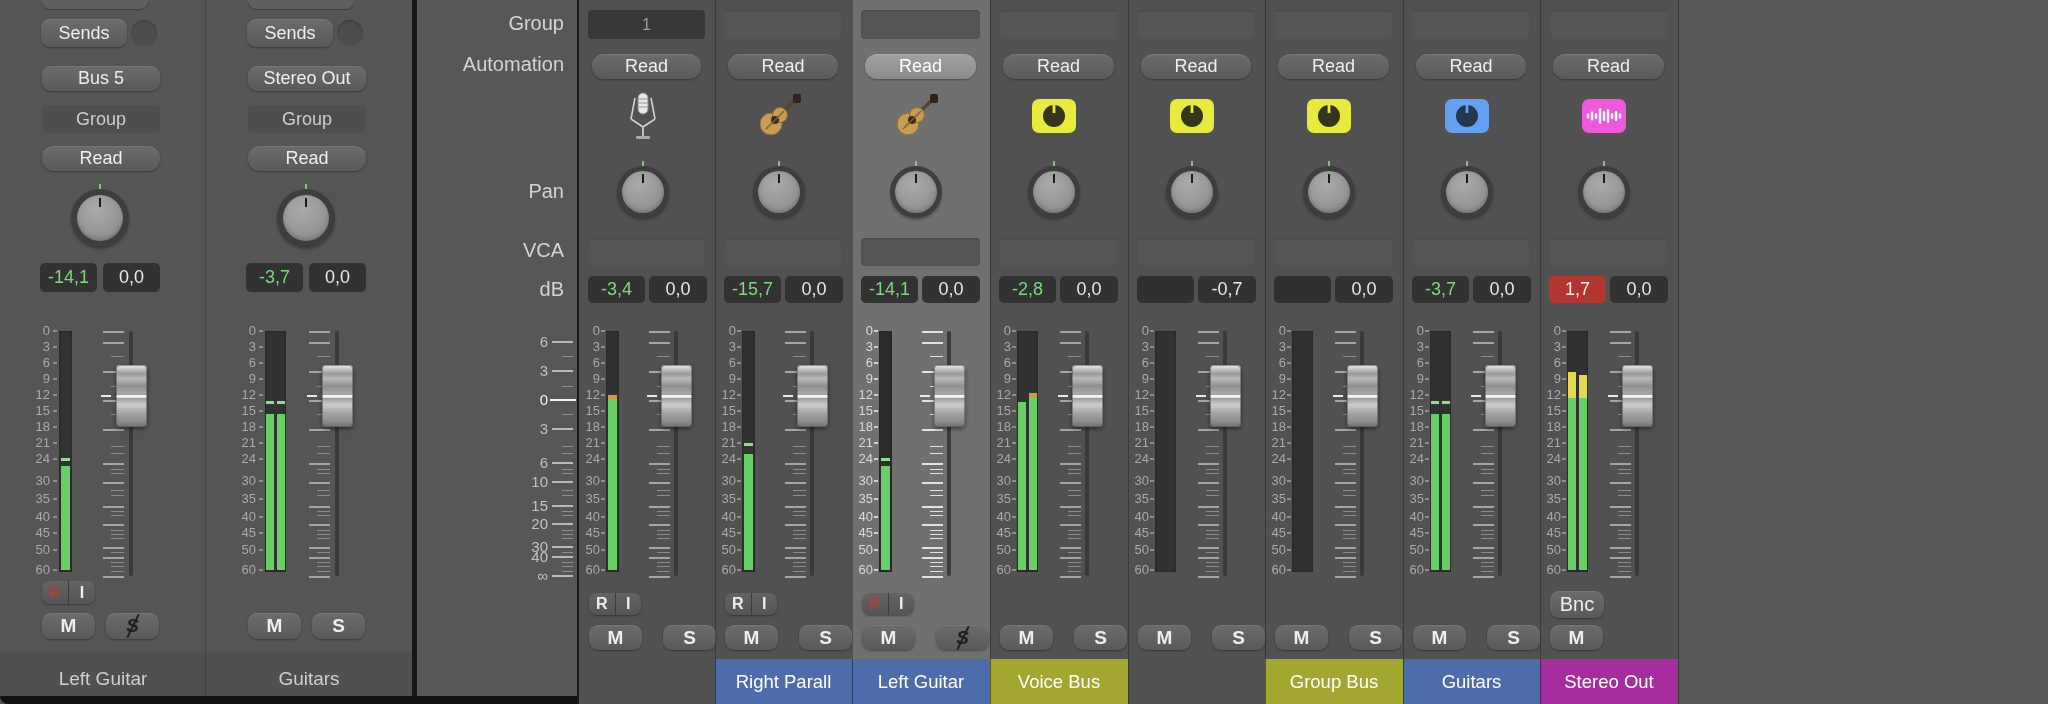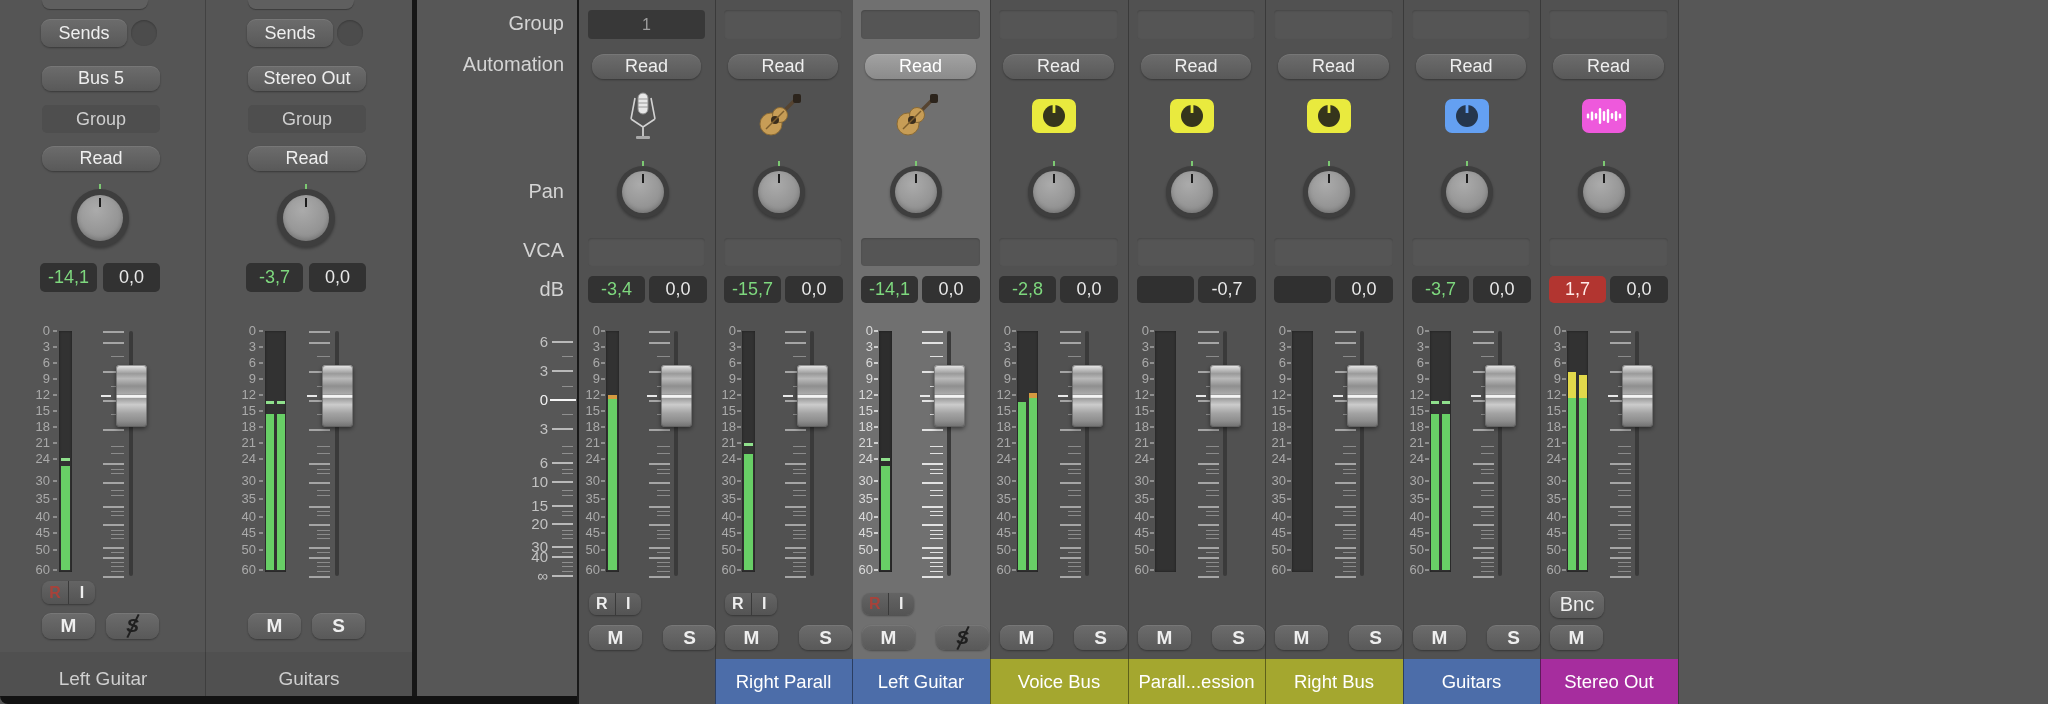--- a/index.html
+++ b/index.html
@@ -781,21 +781,20 @@
         <div class="f-tick minor" style="position: absolute; left: 78px; top: 534px; width: 13px; height: 1px;"></div>
         <div class="f-tick minor" style="position: absolute; left: 78px; top: 538px; width: 13px; height: 1px;"></div>
         <div class="f-tick minor" style="position: absolute; left: 78px; top: 552px; width: 13px; height: 1px;"></div>
         <div class="f-tick minor" style="position: absolute; left: 78px; top: 562px; width: 13px; height: 1px;"></div>
         <div class="f-tick minor" style="position: absolute; left: 78px; top: 566px; width: 13px; height: 1px;"></div>
         <div class="f-tick minor" style="position: absolute; left: 78px; top: 571px; width: 13px; height: 1px;"></div>
         <div class="f-zero" style="position: absolute; left: 68px; top: 395px; width: 10px;"></div>
         <div class="f-handle" style="position: absolute; left: 82px; top: 365px;"></div>
         <div class="btn ms" style="position: absolute; left: 10px; top: 625px; width: 53px; height: 25px;">M</div>
         <div class="btn ms" style="position: absolute; left: 84px; top: 625px; width: 53px; height: 25px;">S</div>
-        <div class="name-band" style="position: absolute; background: rgb(164, 167, 47);">Parall...ession</div>
       </div>
       <div class="strip" style="position: absolute; left: 686px; width: 138px; top: 0px; height: 704px;">
         <div class="slot" style="position: absolute; left: 9px; top: 10px; width: 119px; height: 29px;"></div>
         <div class="btn read" style="position: absolute; left: 13px; top: 54px; width: 111px; height: 25px;">Read</div>
         <div class="icon-wrap" style="position: absolute; left: 40px; top: 92px; width: 48px; height: 48px;">
           <svg width="44" height="34" viewBox="0 0 44 34">
             <rect x="0" y="0" width="44" height="34" rx="7" fill="#e9ea3e"></rect>
             <circle cx="22" cy="17" r="11" fill="#35351c"></circle>
             <rect x="20.6" y="6" width="2.8" height="8" fill="#e9ea3e"></rect>
           </svg>
@@ -870,21 +869,21 @@
         <div class="f-tick minor" style="position: absolute; left: 78px; top: 534px; width: 13px; height: 1px;"></div>
         <div class="f-tick minor" style="position: absolute; left: 78px; top: 538px; width: 13px; height: 1px;"></div>
         <div class="f-tick minor" style="position: absolute; left: 78px; top: 552px; width: 13px; height: 1px;"></div>
         <div class="f-tick minor" style="position: absolute; left: 78px; top: 562px; width: 13px; height: 1px;"></div>
         <div class="f-tick minor" style="position: absolute; left: 78px; top: 566px; width: 13px; height: 1px;"></div>
         <div class="f-tick minor" style="position: absolute; left: 78px; top: 571px; width: 13px; height: 1px;"></div>
         <div class="f-zero" style="position: absolute; left: 68px; top: 395px; width: 10px;"></div>
         <div class="f-handle" style="position: absolute; left: 82px; top: 365px;"></div>
         <div class="btn ms" style="position: absolute; left: 10px; top: 625px; width: 53px; height: 25px;">M</div>
         <div class="btn ms" style="position: absolute; left: 84px; top: 625px; width: 53px; height: 25px;">S</div>
-        <div class="name-band" style="position: absolute; background: rgb(164, 167, 47);">Right Bus</div>
+        <div class="name-band" style="position: absolute; background: rgb(164, 167, 47);">Group Bus</div>
       </div>
       <div class="strip" style="position: absolute; left: 824px; width: 137px; top: 0px; height: 704px;">
         <div class="slot" style="position: absolute; left: 9px; top: 10px; width: 118px; height: 29px;"></div>
         <div class="btn read" style="position: absolute; left: 13px; top: 54px; width: 110px; height: 25px;">Read</div>
         <div class="icon-wrap" style="position: absolute; left: 40px; top: 92px; width: 48px; height: 48px;">
           <svg width="44" height="34" viewBox="0 0 44 34">
             <rect x="0" y="0" width="44" height="34" rx="7" fill="#64a0f2"></rect>
             <circle cx="22" cy="17" r="11" fill="#25364d"></circle>
             <rect x="20.6" y="6" width="2.8" height="8" fill="#64a0f2"></rect>
           </svg>

